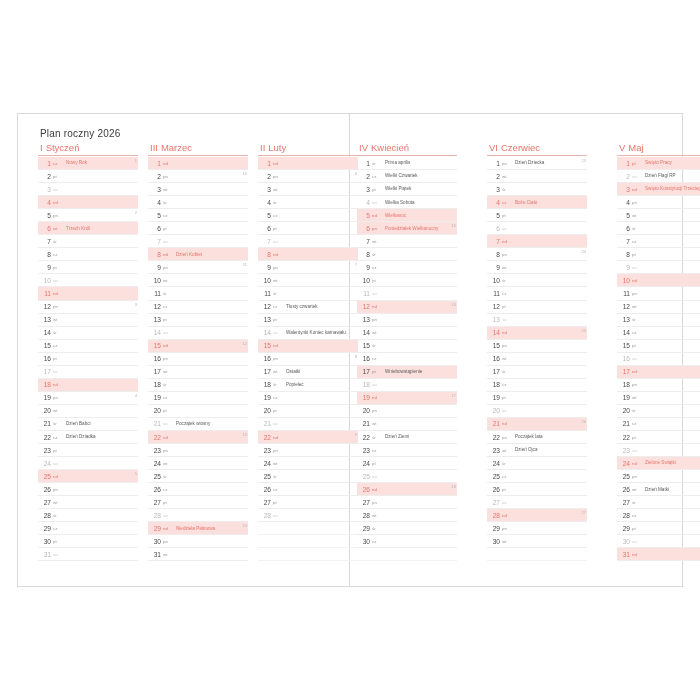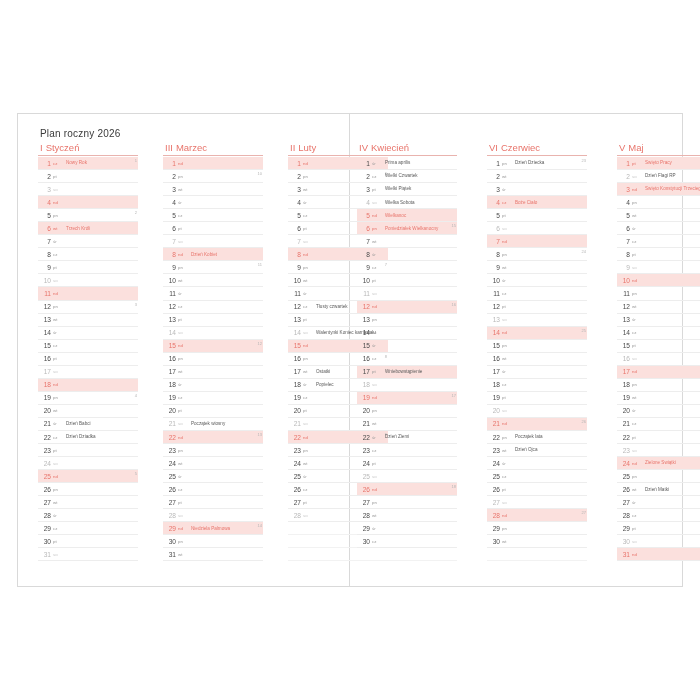--- a/index.html
+++ b/index.html
@@ -29,21 +29,21 @@
     left:40px; top:128px;
     font-size:10px;
     color:#3a3a3a;
     letter-spacing:.2px;
   }
   .leaf{
     position:absolute;
     top:142px;
     display:flex;
   }
-  .leaf-left{ left:38px;gap:15px; }
+  .leaf-left{ left:38px; }
   .leaf-right{ left:357px;gap:20px; }
 
   .month{
     width:100px;
     margin-right:10px;
   }
   .month:last-child{margin-right:0;}
 
   .mhead{
     font-size:9.5px;

